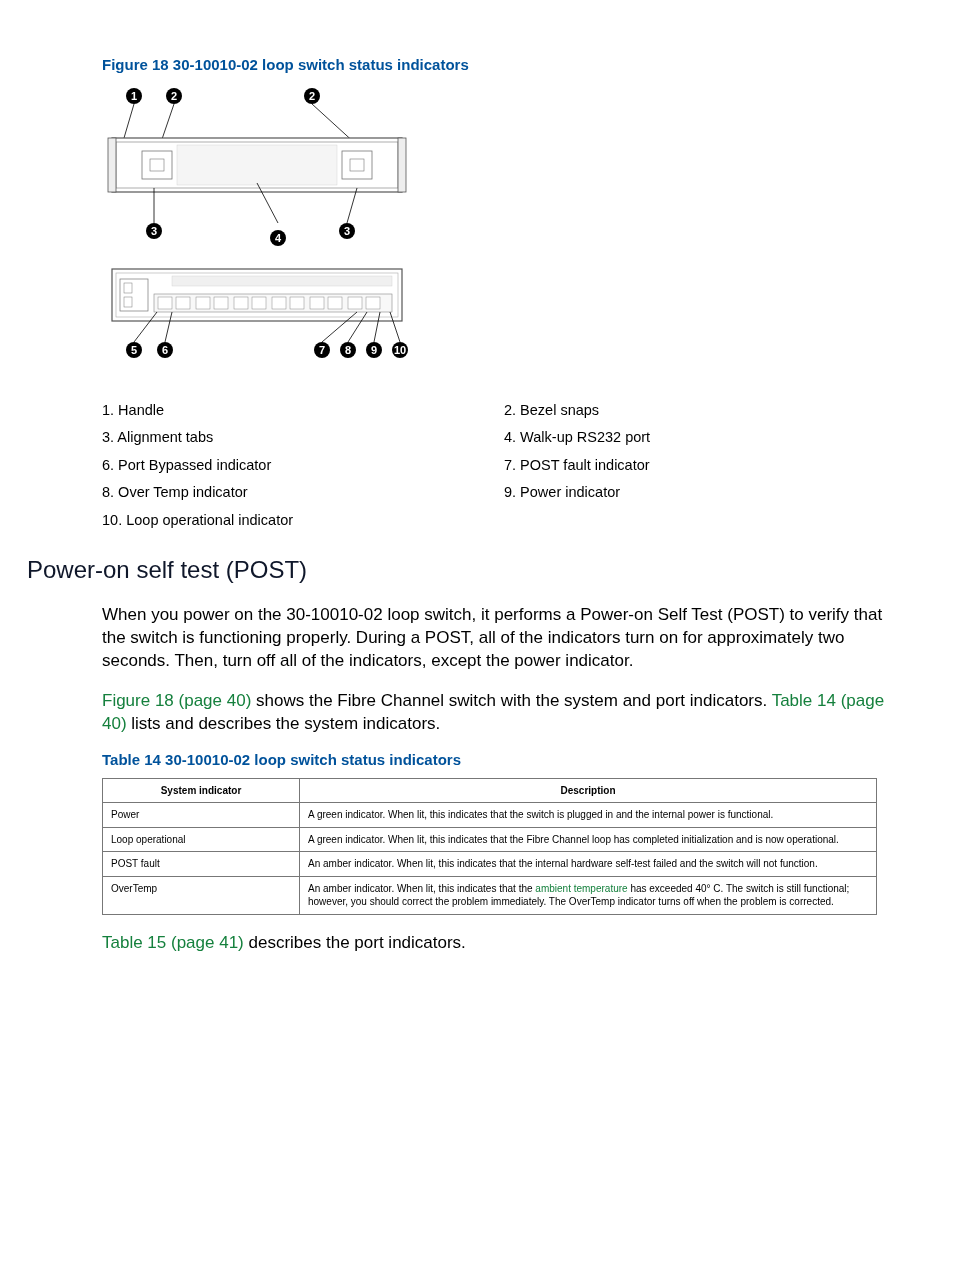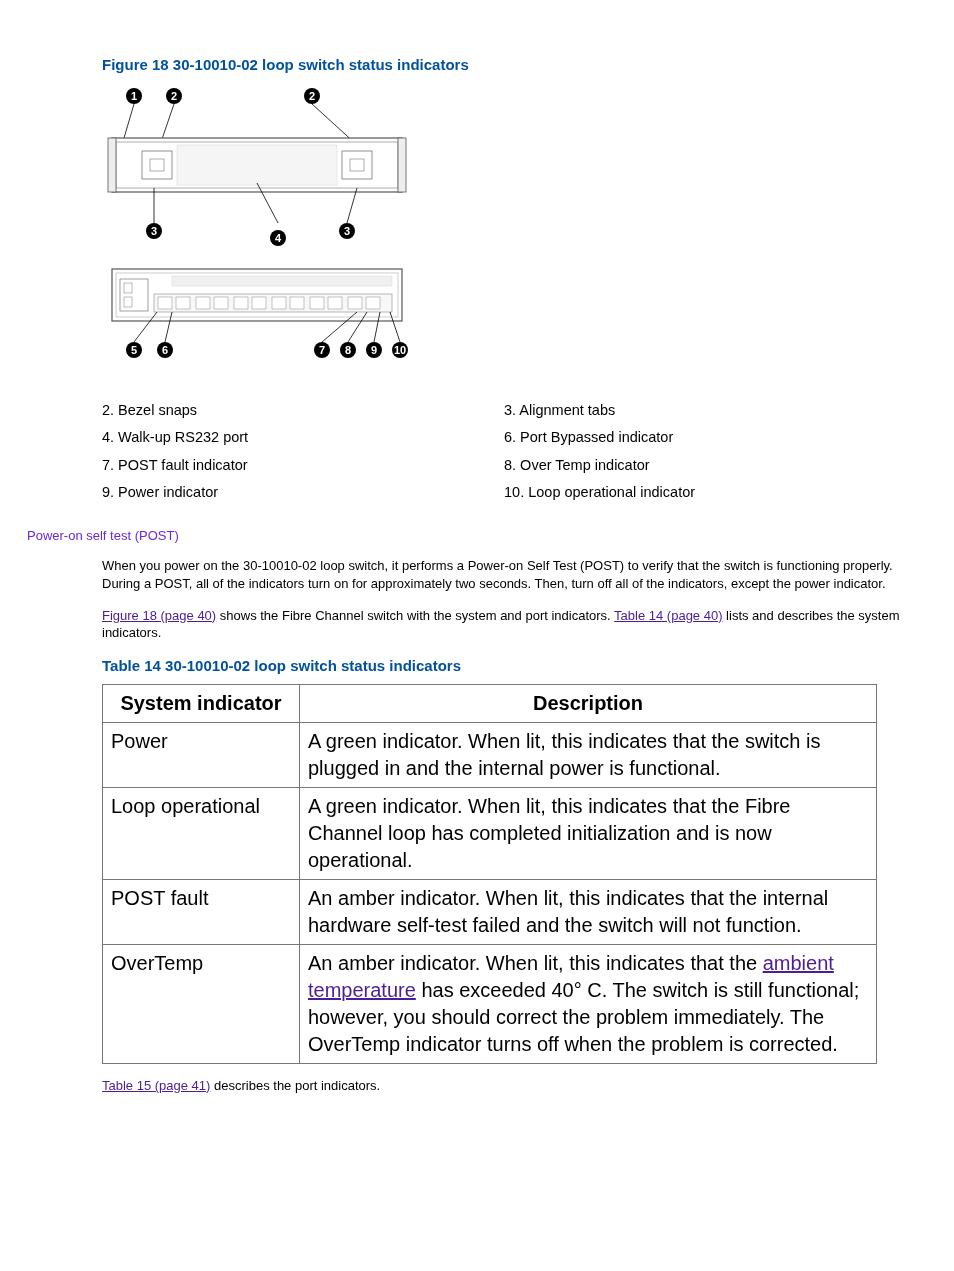--- a/index.html
+++ b/index.html
@@ -42,39 +42,38 @@
     display: flex;
     flex-wrap: wrap;
     margin-bottom: 20px;
   }
   .legend-col {
     width: 50%;
     font-size: 14.5px;
     line-height: 1.9;
   }
   .section-heading {
-    color: #6d28d9;
-    font-size: 13px;
+    color: #0f172a;
+    font-size: 24px;
     font-weight: normal;
     margin: 12px 0 6px 0;
   }
   .body-text {
     margin-left: 75px;
     margin-bottom: 14px;
-    font-size: 13px;
+    font-size: 17px;
   }
   .link {
-    color: #4c1d95;
-    text-decoration: underline;
+    color: #15803d;
   }
   table.status {
     margin-left: 75px;
     border-collapse: collapse;
     width: 775px;
-    font-size: 20px;
+    font-size: 10px;
     margin-bottom: 12px;
   }
   table.status th, table.status td {
     border: 1px solid #777;
     padding: 5px 8px;
     text-align: left;
     vertical-align: top;
   }
   table.status th {
     text-align: center;
@@ -181,20 +180,21 @@
       <circle class="callout-bubble" cx="246" cy="86" r="8"></circle>
         <text class="callout-num" x="246" y="86">8</text>
       <circle class="callout-bubble" cx="272" cy="86" r="8"></circle>
         <text class="callout-num" x="272" y="86">9</text>
       <circle class="callout-bubble" cx="298" cy="86" r="8"></circle>
         <text class="callout-num" x="298" y="86">10</text>
     </svg>
   </div>
 
   <div class="legend">
+    <div class="legend-col">1. Handle</div>
     <div class="legend-col">2. Bezel snaps</div>
     <div class="legend-col">3. Alignment tabs</div>
     <div class="legend-col">4. Walk-up RS232 port</div>
     <div class="legend-col">6. Port Bypassed indicator</div>
     <div class="legend-col">7. POST fault indicator</div>
     <div class="legend-col">8. Over Temp indicator</div>
     <div class="legend-col">9. Power indicator</div>
     <div class="legend-col">10. Loop operational indicator</div>
   </div>
 

